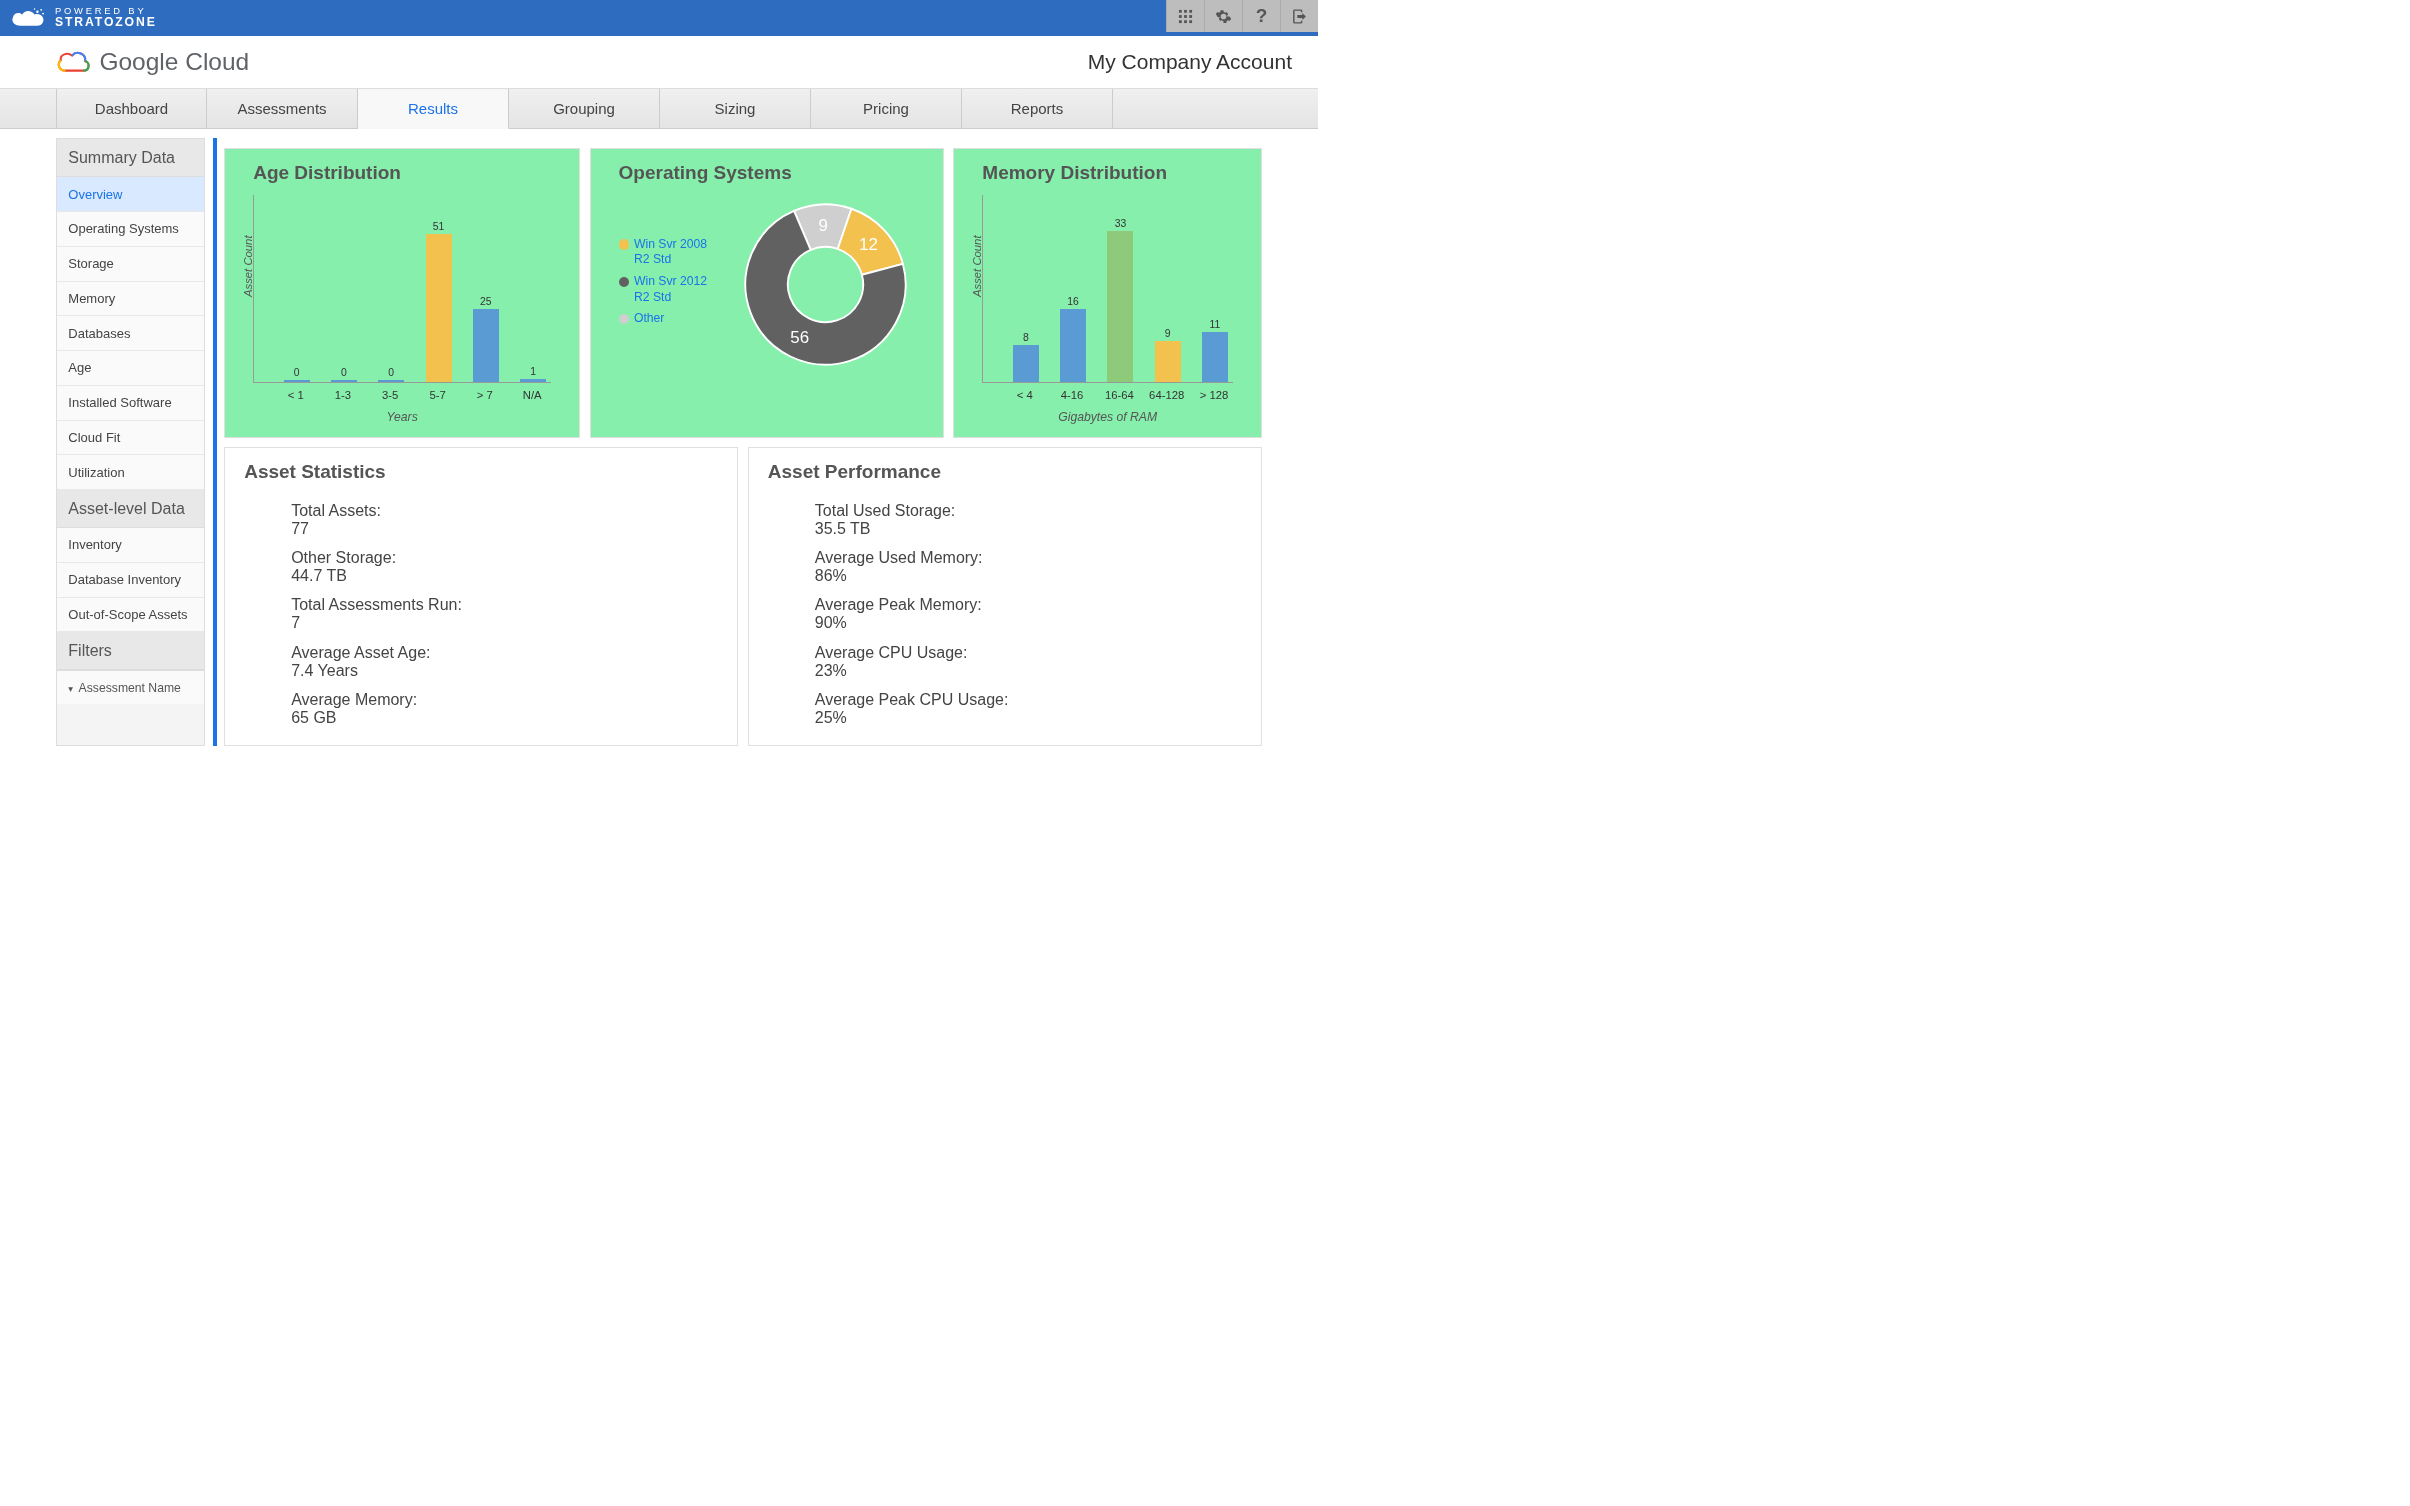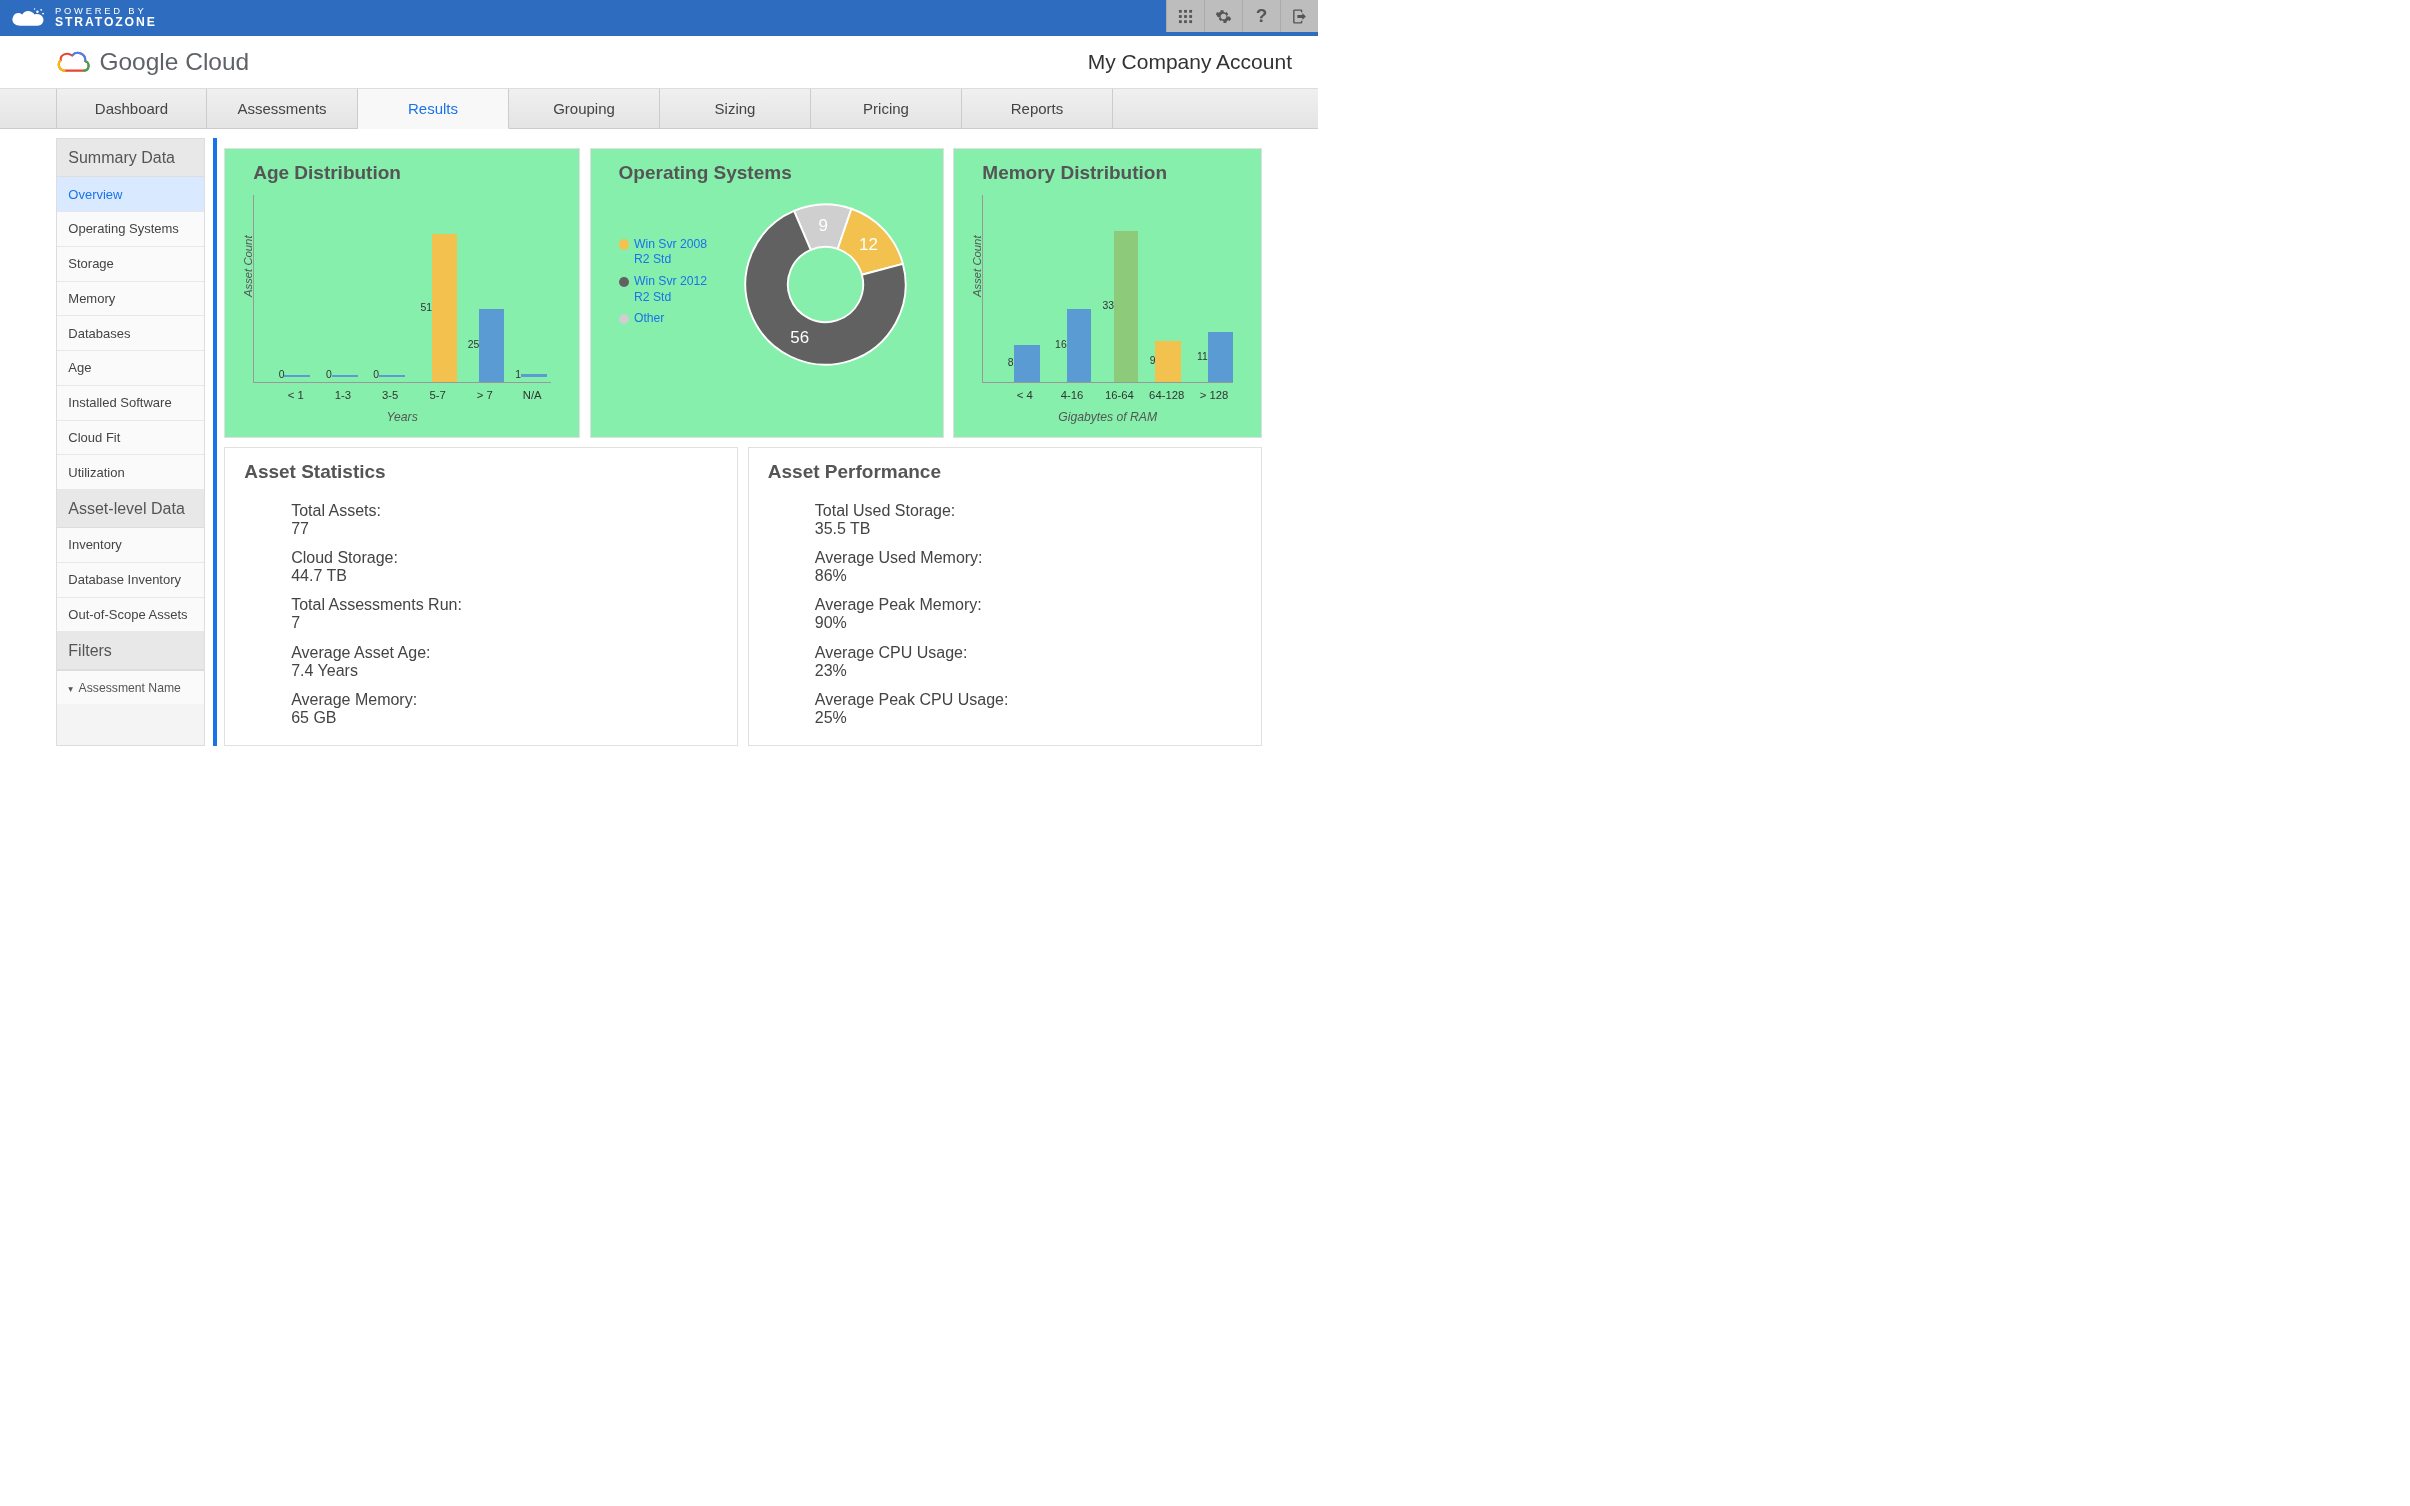--- a/index.html
+++ b/index.html
@@ -42,21 +42,21 @@
 .content { flex: 1; margin-left: 7.5px; border-left: 4.7px solid #1a73e8; padding-left: 7.5px; }
 .content-title { background: #e8e8e8; border: 0.9px solid #ddd; padding: 9.4px 13px; font-size: 17px; color: #555; }
 
 .panels { display: flex; gap: 9.4px; margin-top: 9.4px; }
 .panel { background: #86efac; border: 0.9px solid #e0e0e0; padding: 13px 28px; flex: 1; }
 .panel h3 { font-size: 19px; color: #555; font-weight: 600; margin-bottom: 11.3px; }
 
 
 .barchart { position: relative; height: 188px; display: flex; align-items: flex-end; gap: 11.3px; padding-left: 24.5px; border-left: 0.9px solid #999; border-bottom: 0.9px solid #999; }
 .ylabel { position: absolute; left: -5.6px; top: 50%; transform: rotate(-90deg) translateX(19px); transform-origin: left; font-size: 11.3px; font-style: italic; color: #555; }
-.bar-col { display: flex; align-items: center; width: 36px; }
+.bar-col { display: flex; flex-direction: column; align-items: center; width: 36px; }
 .bar-val { font-size: 10.4px; color: #333; margin-bottom: 1.9px; }
 .bar { width: 26px; background: #5a9bd4; }
 .xlabels { display: flex; gap: 11.3px; padding-left: 24.5px; margin-top: 5.6px; }
 .xlabel { width: 36px; text-align: center; font-size: 11.3px; color: #333; }
 .xcaption { text-align: center; font-size: 12.2px; font-style: italic; color: #555; margin-top: 9.4px; }
 
 .os-panel { display: flex; gap: 17px; align-items: center; }
 .legend { font-size: 12.2px; }
 .legend-item { display: flex; align-items: flex-start; gap: 5px; margin-bottom: 5.6px; }
 .legend-dot { width: 10.4px; height: 10.4px; border-radius: 50%; margin-top: 2.8px; flex-shrink: 0; }
@@ -284,21 +284,21 @@
 
     <div class="stats">
       <div class="stat-panel">
         <h3>Asset Statistics</h3>
         <div id="stats-rows">
             <div class="stat-row">
               <span class="label">Total Assets:</span>
               <span class="value">77</span>
             </div>
             <div class="stat-row">
-              <span class="label">Cloud Storage:</span>
+              <span class="label">Other Storage:</span>
               <span class="value">44.7 TB</span>
             </div>
             <div class="stat-row">
               <span class="label">Total Assessments Run:</span>
               <span class="value">7</span>
             </div>
             <div class="stat-row">
               <span class="label">Average Asset Age:</span>
               <span class="value">7.4 Years</span>
             </div>

